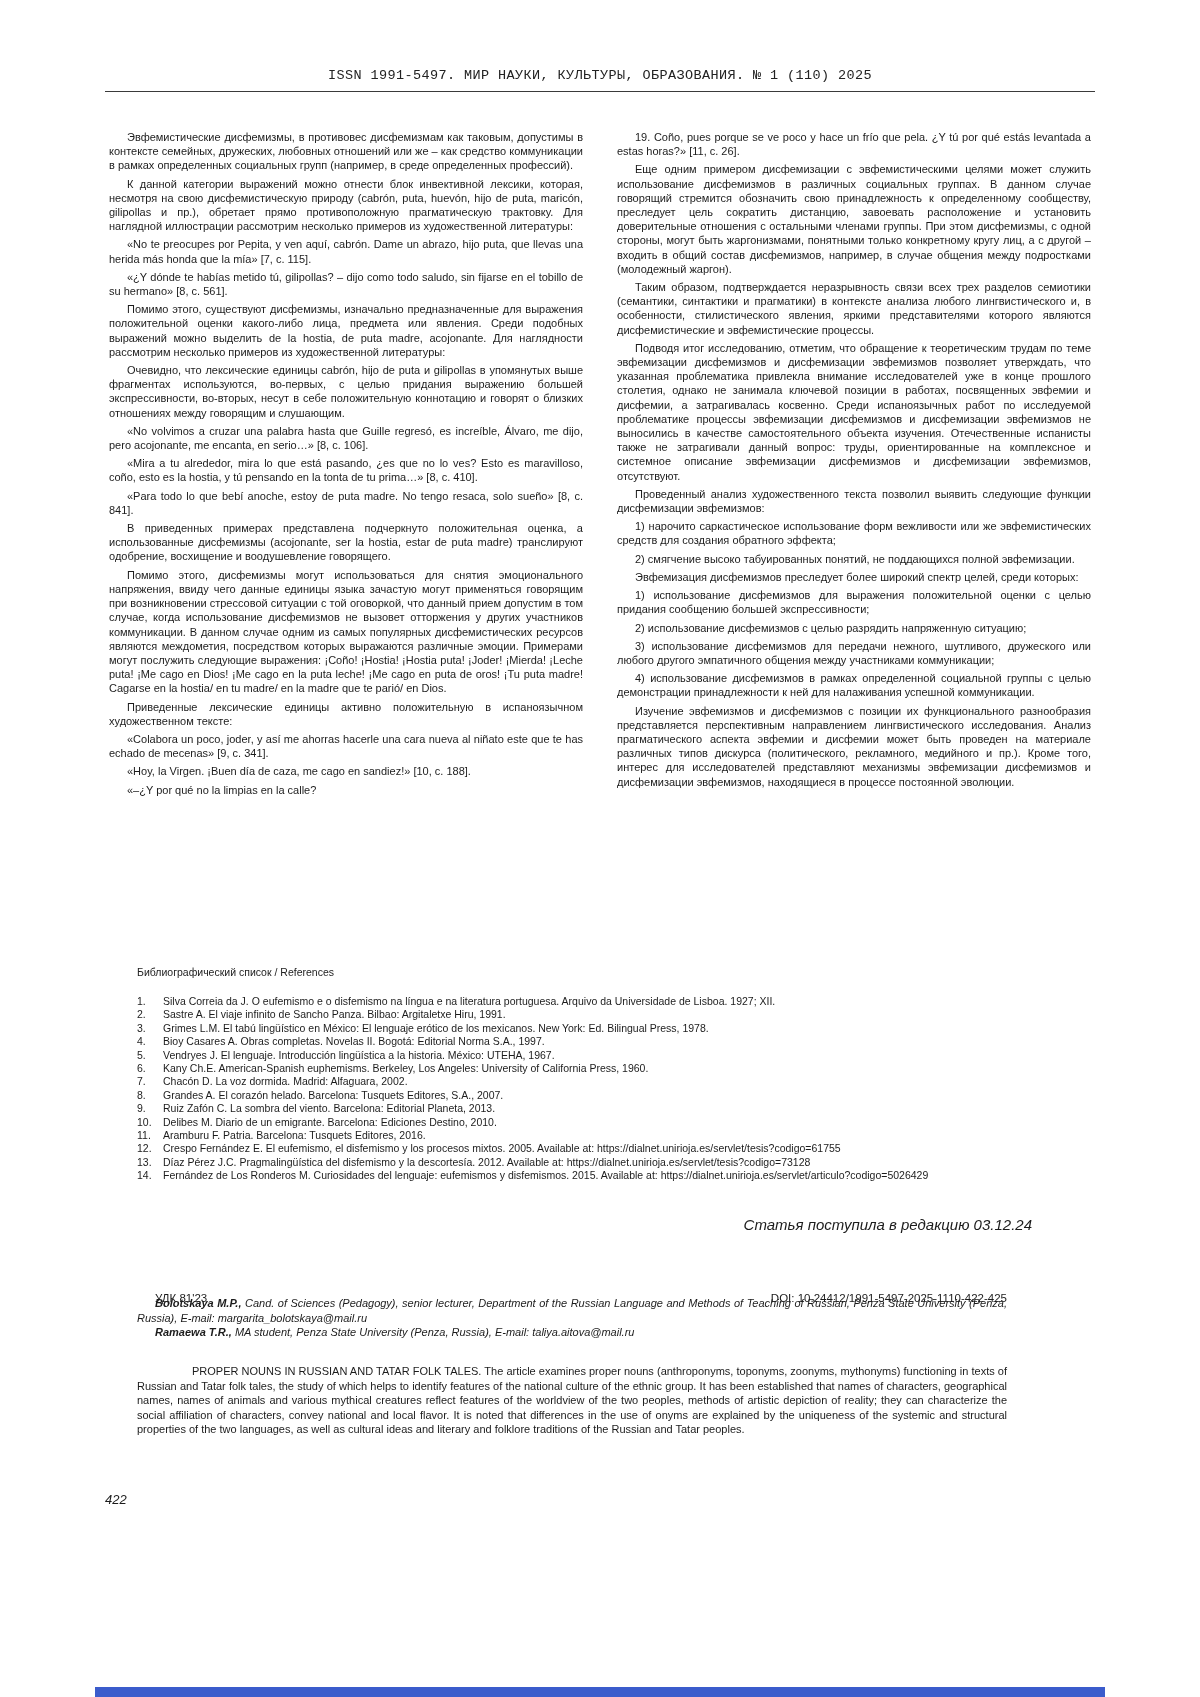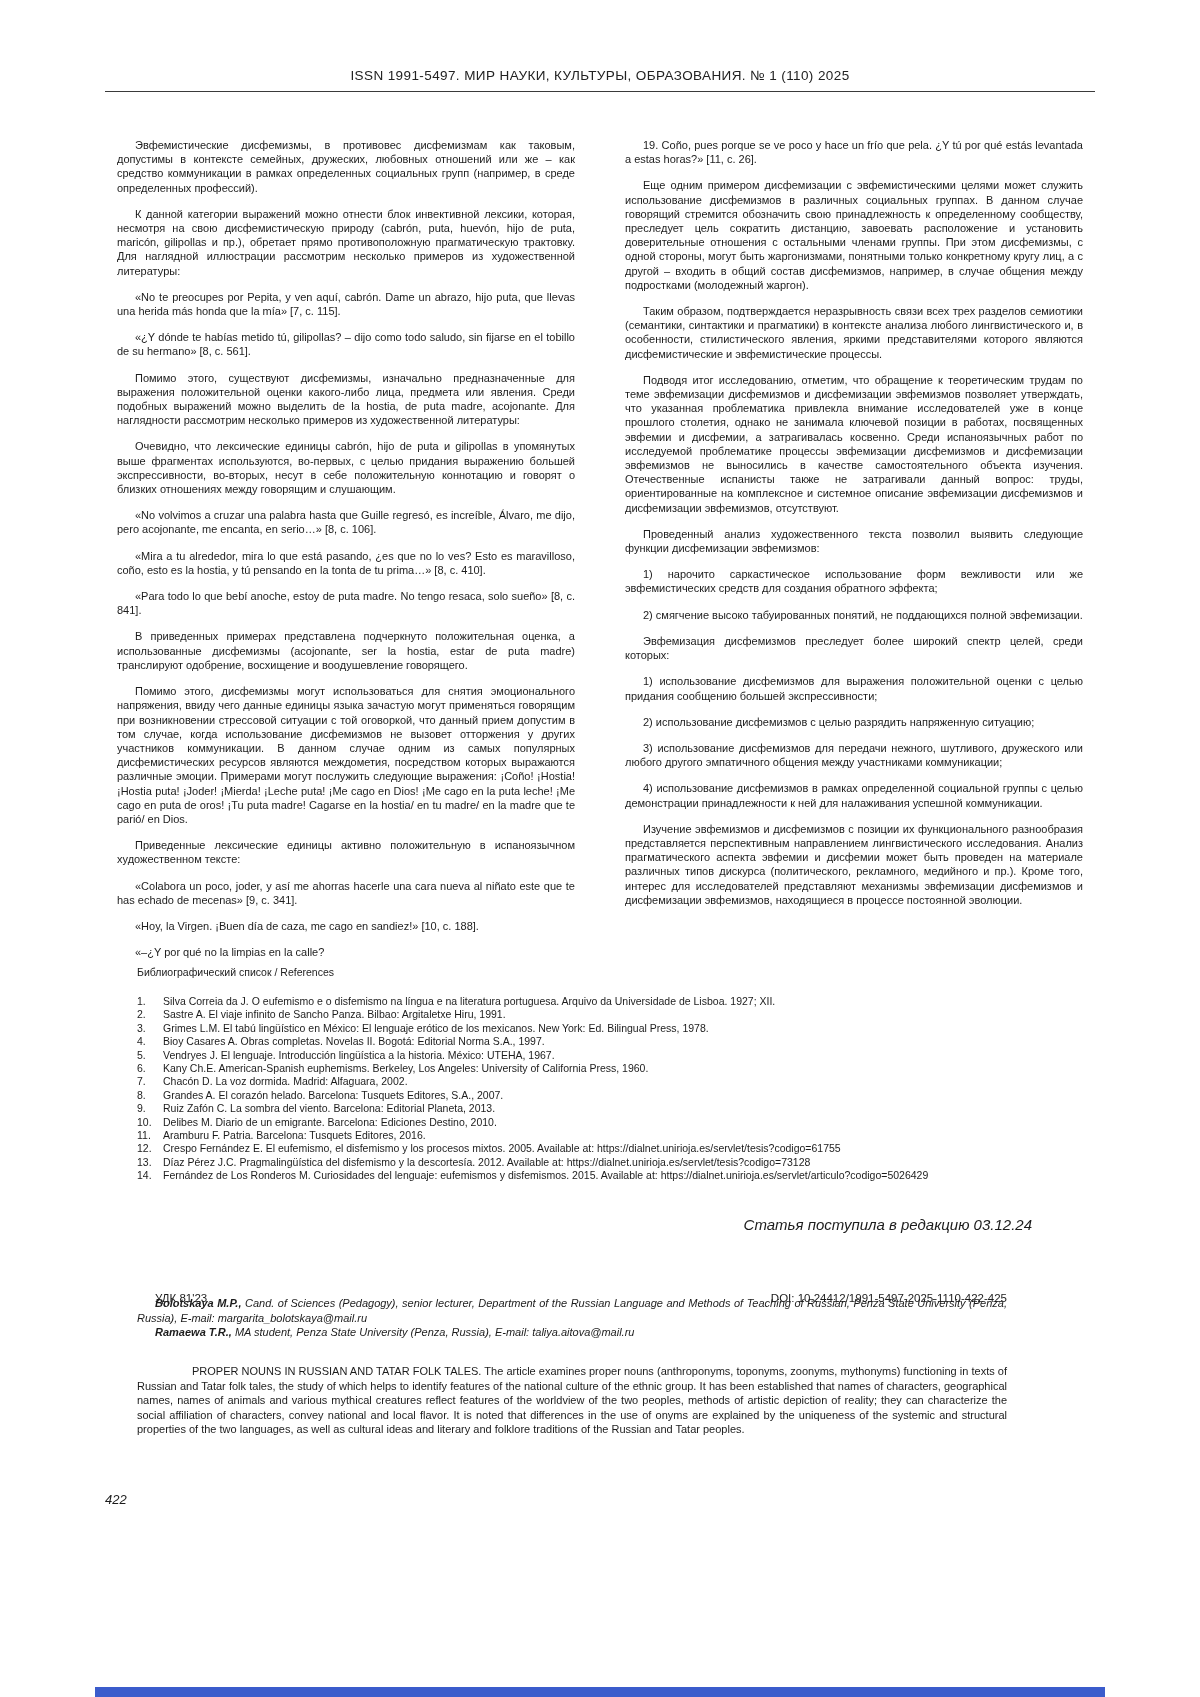--- a/index.html
+++ b/index.html
@@ -17,39 +17,40 @@
     position: absolute;
     left: 105px;
     width: 990px;
     top: 68px;
     text-align: center;
     font-size: 13.5px;
     letter-spacing: 0.4px;
     color: #222;
     padding-bottom: 8px;
     border-bottom: 1.5px solid #3a3a3a;
+    font-family: Liberation Mono, monospace;
   }
   .columns {
     position: absolute;
     left: 105px;
     width: 990px;
     top: 126px;
     height: 840px;
     display: flex;
     gap: 26px;
     overflow: hidden;
   }
   .col {
     width: 482px;
     text-align: justify;
     font-size: 11px;
     line-height: 14.2px;
     color: #1c1c1c;
   }
-  .para { margin: 12px; text-indent: 18px; }
+  .para { margin: 4px; text-indent: 18px; }
   .refs {
     position: absolute;
     left: 105px;
     width: 990px;
     top: 966px;
   }
   .refs-heading {
     font-size: 10.5px;
     margin-left: 32px;
     margin-bottom: 17px;

